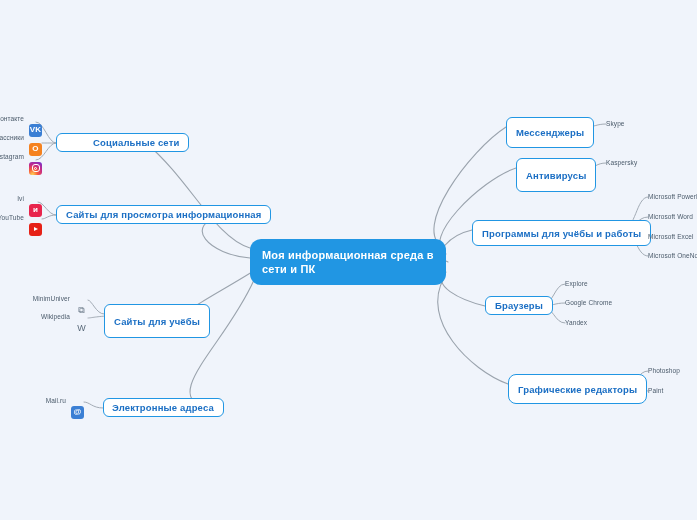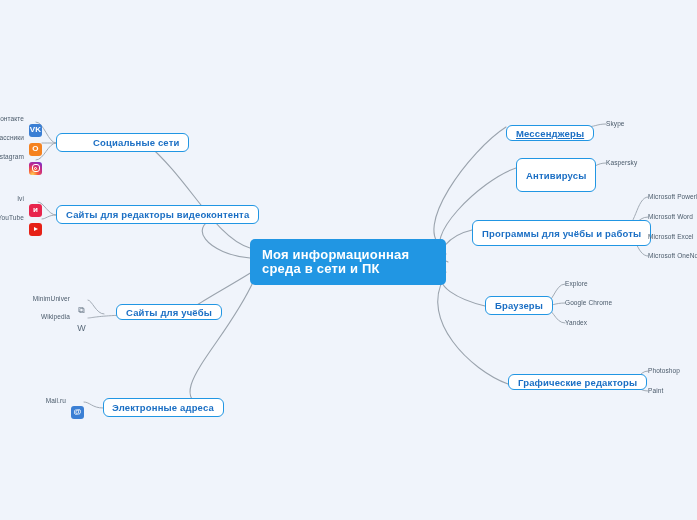--- a/index.html
+++ b/index.html
@@ -31,23 +31,23 @@
   }
   .node {
     position: absolute;
     box-sizing: border-box;
     display: flex;
     align-items: center;
     white-space: nowrap;
   }
   .root {
     background: #2196e3;
-    border-radius: 5px;
+    border-radius: 11px;
     color: #ffffff;
-    font-size: 13px;
+    font-size: 11px;
     font-weight: bold;
     line-height: 14px;
     padding: 9px 12px;
     white-space: normal;
     letter-spacing: 0.2px;
   }
   .branch {
     background: #ffffff;
     border: 1.6px solid #2196e3;
     border-radius: 6px;
@@ -172,54 +172,54 @@
           <span class="ic-glyph">O</span>
         </span>
       </div>
       <div class="node leaf leaf-left" style="left: -14px; top: 150px; width: 56px; height: 13px;">
         <span>Instagram</span>
         <span class="leaf-icon ic-ig">
           <span class="ig-ring"></span>
           <span class="ig-dot"></span>
         </span>
       </div>
-      <div class="node branch" style="left: 56px; top: 205px; min-width: 168px; height: 19px;">Сайты для редакторы видеоконтента</div>
+      <div class="node branch" style="left: 56px; top: 205px; min-width: 168px; height: 19px;">Сайты для просмотра информационная</div>
       <div class="node leaf leaf-left" style="left: -4px; top: 192px; width: 46px; height: 13px;">
         <span>Ivi</span>
         <span class="leaf-icon ic-ivi">
           <span class="ic-glyph">и</span>
         </span>
       </div>
       <div class="node leaf leaf-left" style="left: -4px; top: 211px; width: 46px; height: 13px;">
         <span>YouTube</span>
         <span class="leaf-icon ic-yt">
           <span class="yt-tri"></span>
         </span>
       </div>
-      <div class="node branch" style="left: 116px; top: 304px; min-width: 87px; height: 16px;">Сайты для учёбы</div>
+      <div class="node branch" style="left: 104px; top: 304px; min-width: 87px; height: 34px;">Сайты для учёбы</div>
       <div class="node leaf leaf-left" style="left: 26px; top: 292px; width: 62px; height: 13px;">
         <span>MinimUniver</span>
         <span class="leaf-icon ic-plain">
           <span class="ic-glyph">⧉</span>
         </span>
       </div>
       <div class="node leaf leaf-left" style="left: 26px; top: 310px; width: 62px; height: 13px;">
         <span>Wikipedia</span>
         <span class="leaf-icon ic-plain">
           <span class="ic-glyph">W</span>
         </span>
       </div>
       <div class="node branch" style="left: 103px; top: 398px; min-width: 103px; height: 19px; padding-left: 8px;">Электронные адреса</div>
       <div class="node leaf leaf-left" style="left: 38px; top: 394px; width: 46px; height: 13px;">
         <span>Mail.ru</span>
         <span class="leaf-icon ic-mail">
           <span class="ic-glyph">@</span>
         </span>
       </div>
-      <div class="node branch" style="left: 506px; top: 125px; min-width: 78px; height: 16px; text-decoration: underline;">Мессенджеры</div>
+      <div class="node branch" style="left: 506px; top: 117px; min-width: 78px; height: 31px;">Мессенджеры</div>
       <div class="node leaf leaf-right" style="left: 606px; top: 117px; width: 60px; height: 13px;">
         <span>Skype</span>
       </div>
       <div class="node branch" style="left: 516px; top: 158px; min-width: 70px; height: 34px;">Антивирусы</div>
       <div class="node leaf leaf-right" style="left: 606px; top: 156px; width: 70px; height: 13px;">
         <span>Kaspersky</span>
       </div>
       <div class="node branch" style="left: 472px; top: 220px; min-width: 150px; height: 26px;">Программы для учёбы и работы</div>
       <div class="node leaf leaf-right" style="left: 648px; top: 190px; width: 70px; height: 13px;">
         <span>Microsoft PowerPoint</span>
@@ -236,21 +236,21 @@
       <div class="node branch" style="left: 485px; top: 296px; min-width: 55px; height: 19px;">Браузеры</div>
       <div class="node leaf leaf-right" style="left: 565px; top: 277px; width: 60px; height: 13px;">
         <span>Explore</span>
       </div>
       <div class="node leaf leaf-right" style="left: 565px; top: 296px; width: 62px; height: 13px;">
         <span>Google Chrome</span>
       </div>
       <div class="node leaf leaf-right" style="left: 565px; top: 316px; width: 60px; height: 13px;">
         <span>Yandex</span>
       </div>
-      <div class="node branch" style="left: 508px; top: 374px; min-width: 117px; height: 16px;">Графические редакторы</div>
+      <div class="node branch" style="left: 508px; top: 374px; min-width: 117px; height: 30px; border-radius: 8px;">Графические редакторы</div>
       <div class="node leaf leaf-right" style="left: 648px; top: 364px; width: 60px; height: 13px;">
         <span>Photoshop</span>
       </div>
       <div class="node leaf leaf-right" style="left: 648px; top: 384px; width: 60px; height: 13px;">
         <span>Paint</span>
       </div>
     </div>
 </div>
 
 </body></html>

